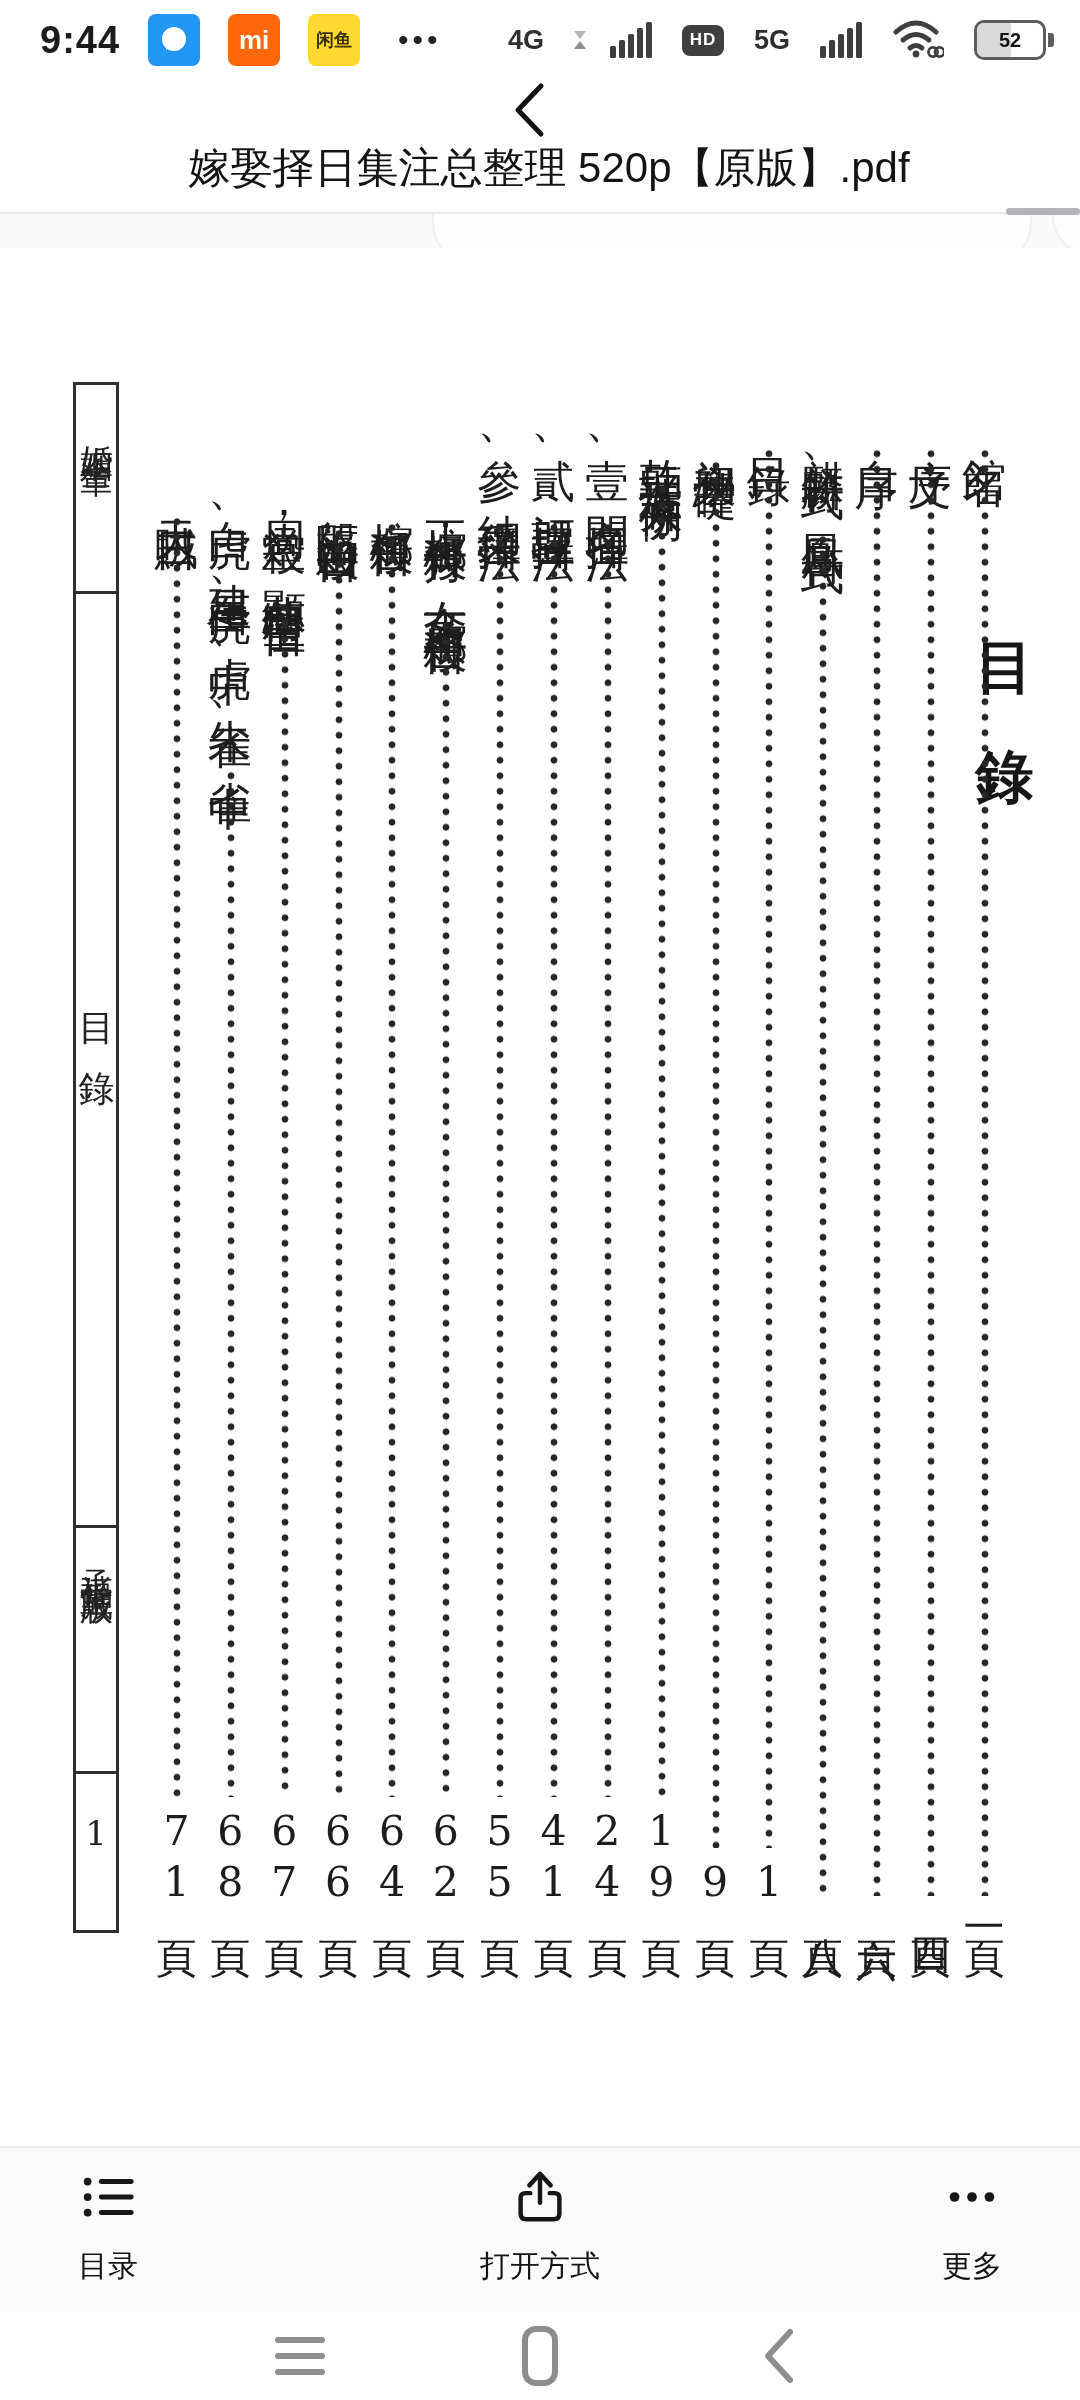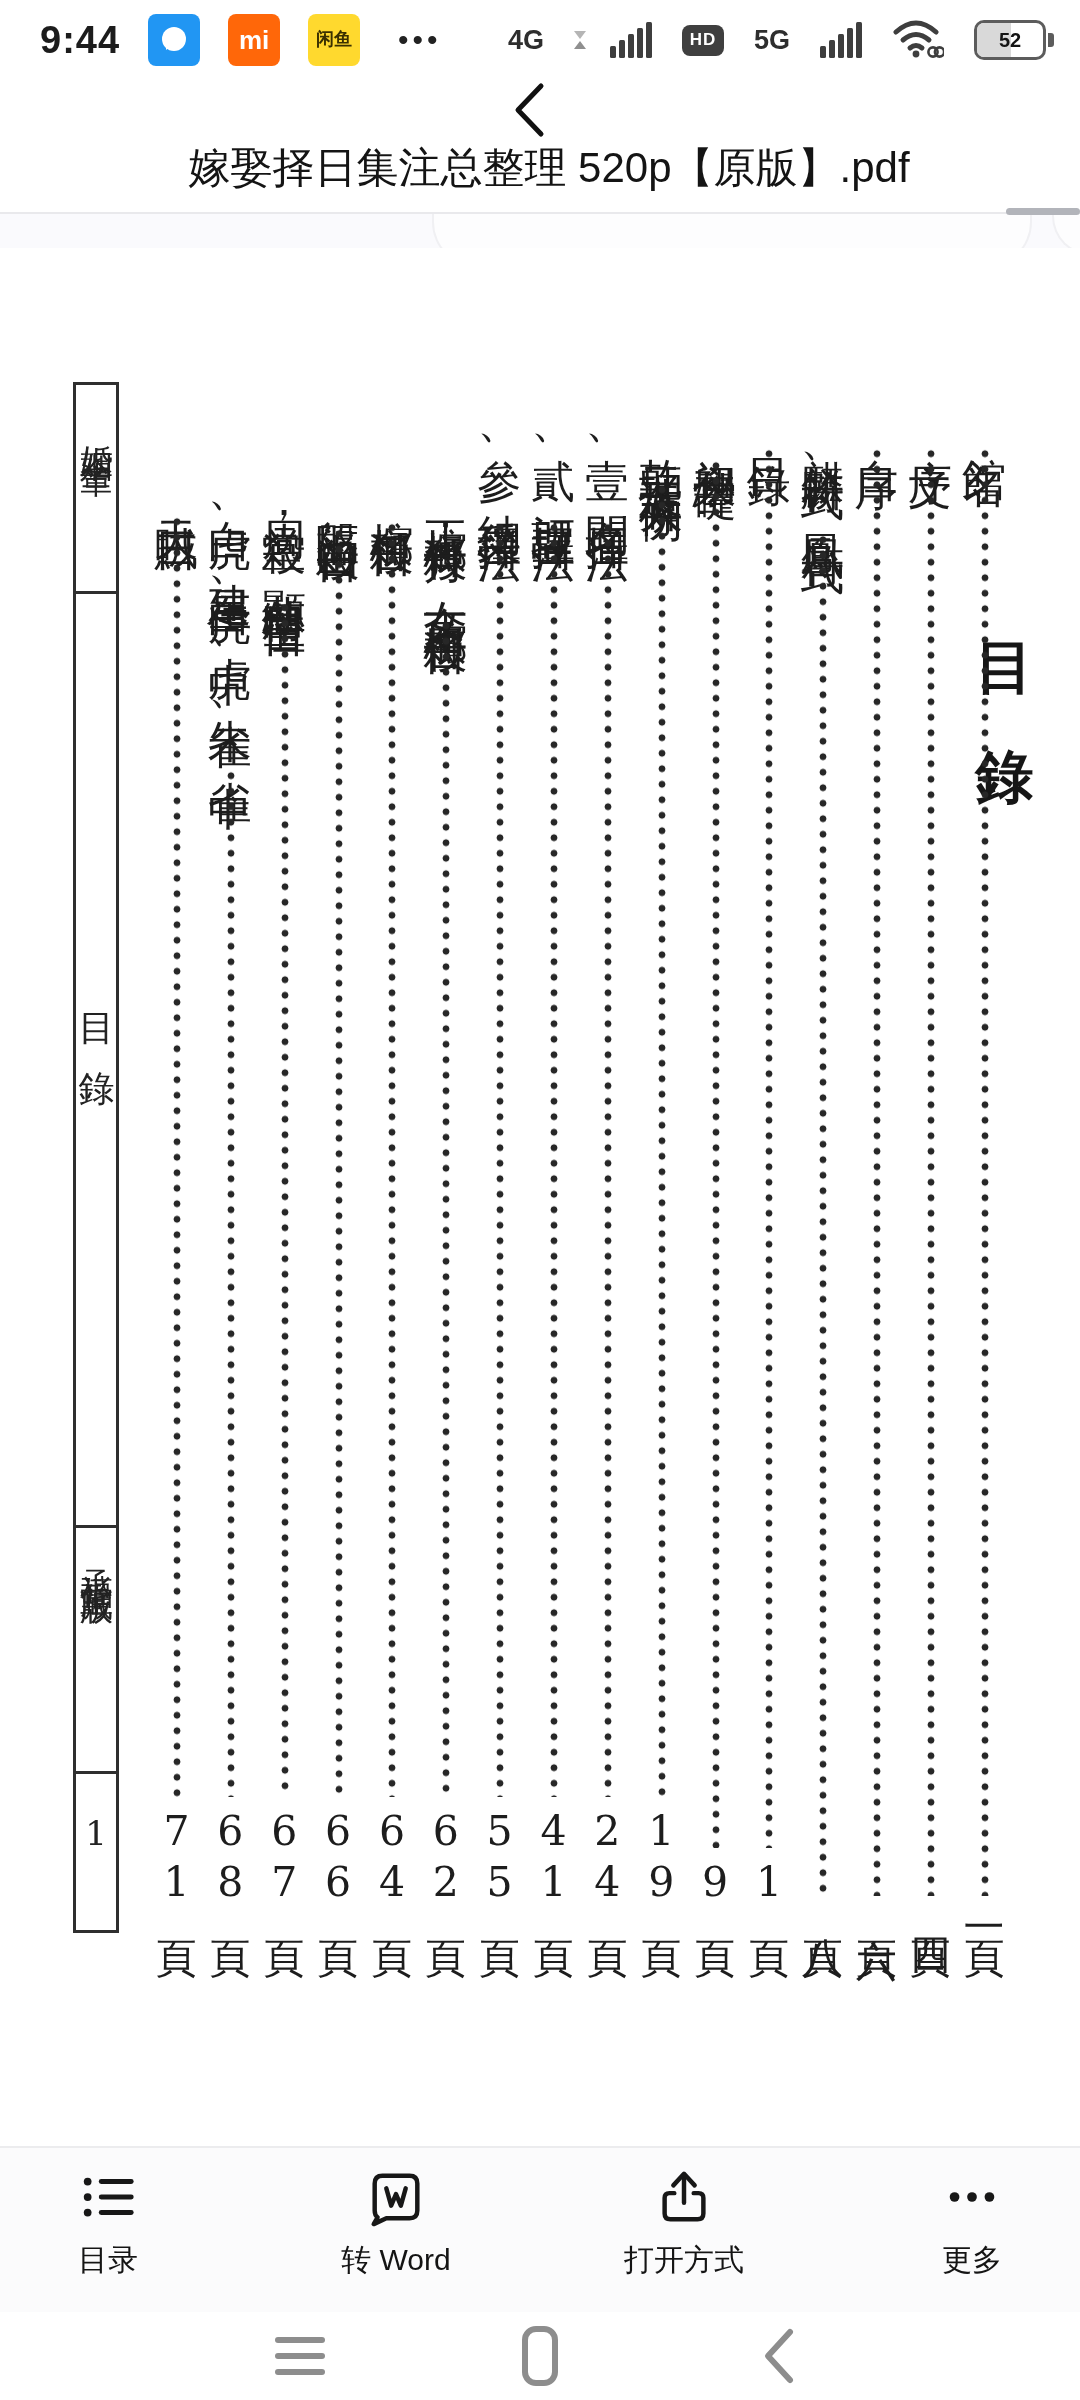--- a/index.html
+++ b/index.html
@@ -7,21 +7,21 @@
           font-family:"Liberation Sans",sans-serif;color:#1c1c1c;}
 
   
   .status-bar{position:absolute;left:0;top:0;width:1080px;height:80px;display:flex;
               align-items:center;justify-content:space-between;padding:0 26px 0 40px;box-sizing:border-box;}
   .sb-left{display:flex;align-items:center;gap:28px;}
   .sb-time{font-size:38px;font-weight:600;letter-spacing:1px;}
   .app-chip{width:52px;height:52px;border-radius:8px;display:flex;align-items:center;justify-content:center;overflow:hidden;}
   .chip-blue{background:#2196f3;}
   .chip-orange{background:#ff6709;}
-  .chip-yellow{background:#ffd92e;font-family:Liberation Mono, monospace;}
+  .chip-yellow{background:#ffd92e;}
   .chip-orange span{color:#fff;font-weight:700;font-size:26px;line-height:1;}
   .chip-yellow span{color:#3a3000;font-weight:700;font-size:18px;line-height:1;letter-spacing:0;}
   .sb-more{font-size:30px;letter-spacing:4px;color:#222;margin-left:10px;}
   .sb-right{display:flex;align-items:center;gap:30px;}
   .net-label{font-size:27px;font-weight:600;color:#2e2e2e;}
   .bars{display:flex;align-items:flex-end;gap:3px;height:36px;}
   .bars i{display:block;width:6px;background:#3e3e3e;border-radius:1.5px;}
   .updown{display:flex;flex-direction:column;gap:2px;margin-right:-6px;}
   .tri{width:0;height:0;border-left:6px solid transparent;border-right:6px solid transparent;}
   .tri.down{border-top:8px solid #b5b5b5;}
@@ -73,21 +73,21 @@
   .toc-title.indent{margin-top:62px;}
   .toc-leader{flex:1 1 auto;align-self:stretch;margin:10px 0;
               background-image:radial-gradient(circle at 50% 50%,#272727 3px,rgba(0,0,0,0) 3.8px);
               background-size:100% 15.5px;background-repeat:repeat;}
   .toc-page{flex:0 0 auto;text-orientation:upright;font-size:41px;letter-spacing:3px;}
 
   
   .toolbar{position:absolute;left:0;top:2146px;width:1080px;height:166px;background:#fbfbfc;
            border-top:2px solid #ececee;display:flex;justify-content:space-between;
            padding:16px 48px 0 48px;box-sizing:border-box;}
-  .tb-item{display:flex;flex-direction:column;align-items:center;gap:10px;min-width:120px;}
+  .tb-item{display:flex;flex-direction:column;align-items:center;gap:16px;min-width:120px;}
   .tb-icon{height:66px;display:flex;align-items:center;justify-content:center;}
   .tb-label{font-size:30px;color:#141414;white-space:nowrap;}
 
   
   .navbar{position:absolute;left:0;top:2312px;width:1080px;height:88px;background:#fff;
           display:flex;align-items:center;}
   .nav-btn{position:absolute;top:50%;transform:translate(-50%,-50%);display:flex;
            align-items:center;justify-content:center;}
   .nav-menu{left:300px;} .nav-home{left:540px;} .nav-back{left:778px;}
 </style>
@@ -290,29 +290,20 @@
         <svg width="62" height="62" viewBox="0 0 64 64" fill="none" stroke="#171717" stroke-width="5" stroke-linecap="round">
           <circle cx="11" cy="16" r="4" fill="#171717" stroke="none"></circle>
             <line x1="25" y1="16" x2="56" y2="16"></line>
           <circle cx="11" cy="32" r="4" fill="#171717" stroke="none"></circle>
             <line x1="25" y1="32" x2="56" y2="32"></line>
           <circle cx="11" cy="48" r="4" fill="#171717" stroke="none"></circle>
             <line x1="25" y1="48" x2="56" y2="48"></line>
         </svg>
       </span>
       <span class="tb-label">目录</span>
-    </div>
-    <div class="tb-item">
-      <span class="tb-icon">
-        <svg width="62" height="62" viewBox="0 0 64 64" fill="none" stroke="#171717" stroke-width="4.6" stroke-linejoin="round" stroke-linecap="round">
-          <path d="M22 54 H46 Q54 54 54 46 V18 Q54 10 46 10 H18 Q10 10 10 18 V46 Q10 51 13 53 L9 60 L22 54 Z"></path>
-          <polyline points="22,23 27,41 32,29 37,41 42,23"></polyline>
-        </svg>
-      </span>
-      <span class="tb-label">转 Word</span>
     </div>
     <div class="tb-item">
       <span class="tb-icon">
         <svg width="62" height="62" viewBox="0 0 64 64" fill="none" stroke="#171717" stroke-width="4.6" stroke-linecap="round" stroke-linejoin="round">
           <line x1="32" y1="10" x2="32" y2="38"></line>
           <polyline points="21,20 32,8 43,20"></polyline>
           <path d="M22 28 H17 Q12 28 12 33 V49 Q12 55 18 55 H46 Q52 55 52 49 V33 Q52 28 47 28 H42"></path>
         </svg>
       </span>
       <span class="tb-label">打开方式</span>

